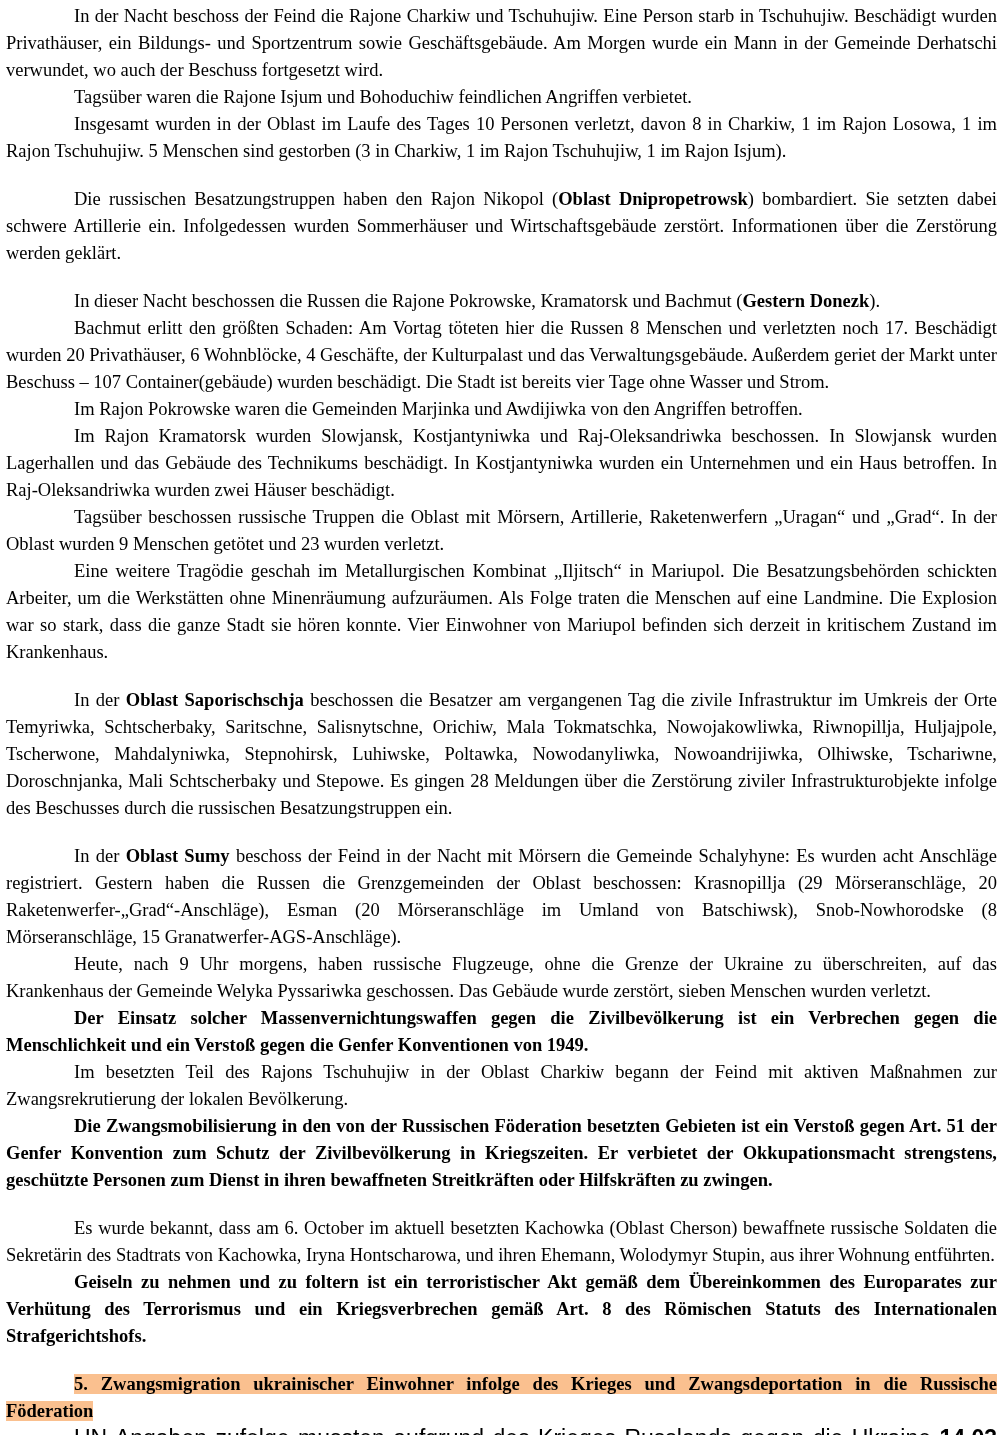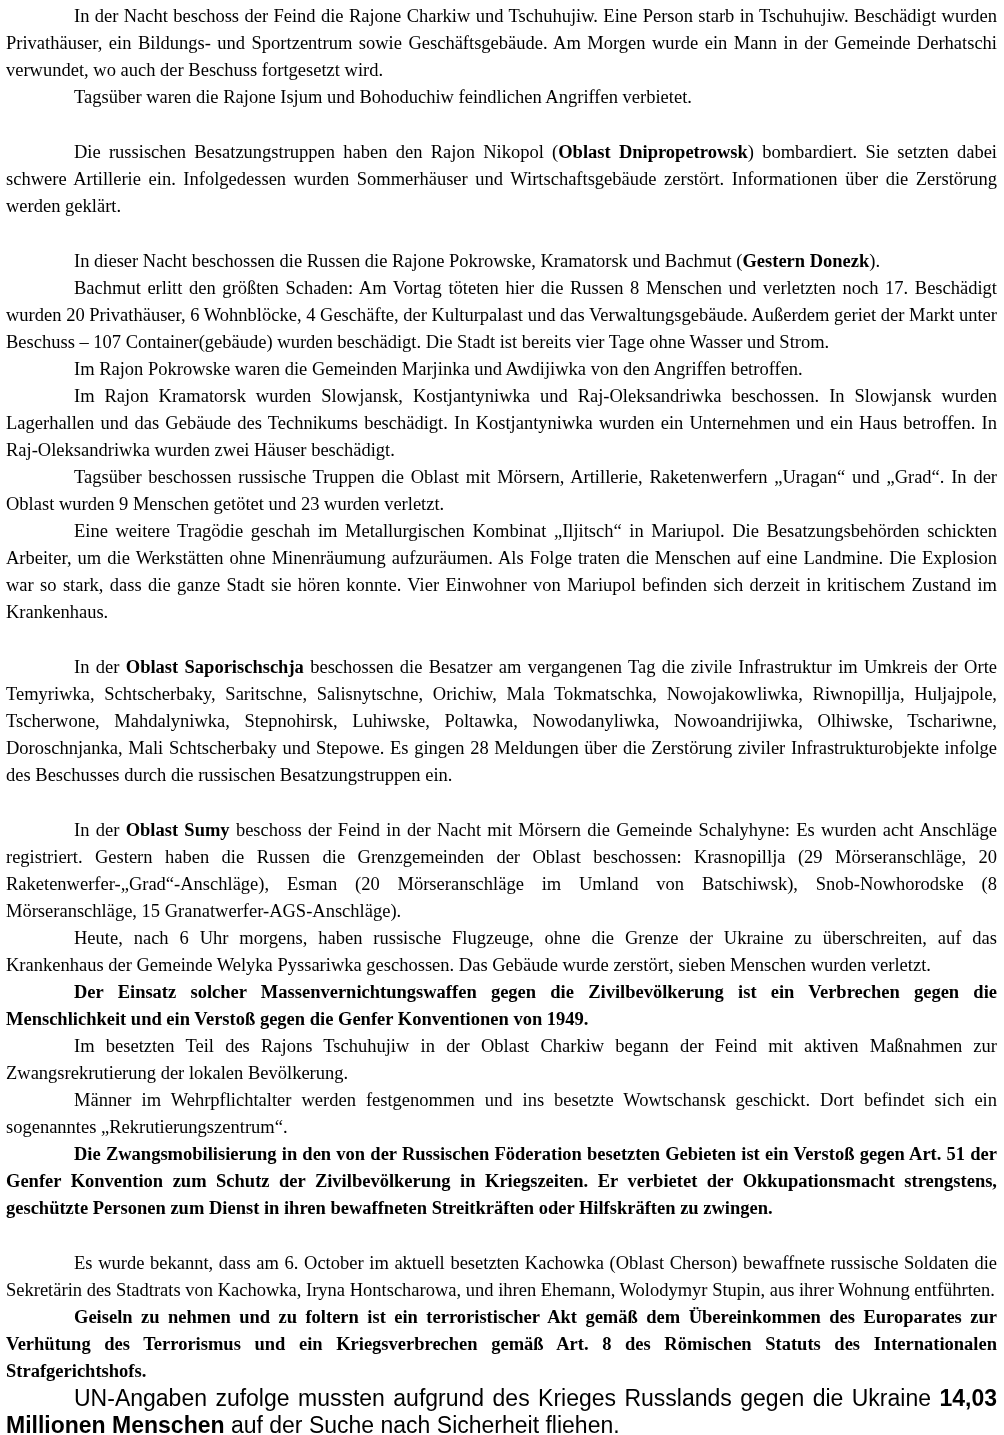--- a/index.html
+++ b/index.html
@@ -17,49 +17,50 @@
   .doc {
     padding: 3px 7px 10px 6px;
     line-height: 27px;
   }
   .doc p {
     margin: 0;
     text-align: justify;
     text-indent: 68px;
   }
   .doc p.gap-before {
-    margin-top: 28px;
+    margin-top: 21px;
   }
   .bold {
     font-weight: bold;
   }
   .highlight {
     background-color: var(--highlight, #FAC08F);
   }
   .sans {
     font-family: "Liberation Sans", "DejaVu Sans", sans-serif;
     font-size: 23px;
   }
 </style>
 </head>
 <body style="background: rgb(255, 255, 255); color: rgb(0, 0, 0);">
 
 <div class="doc">
     <p><span>In der Nacht beschoss der Feind die Rajone Charkiw und Tschuhujiw. Eine Person starb in Tschuhujiw. Beschädigt wurden Privathäuser, ein Bildungs- und Sportzentrum sowie Geschäftsgebäude. Am Morgen wurde ein Mann in der Gemeinde Derhatschi verwundet, wo auch der Beschuss fortgesetzt wird.</span></p>
     <p><span>Tagsüber waren die Rajone Isjum und Bohoduchiw feindlichen Angriffen verbietet.</span></p>
+    <p><span>Insgesamt wurden in der Oblast im Laufe des Tages 10 Personen verletzt, davon 8 in Charkiw, 1 im Rajon Losowa, 1 im Rajon Tschuhujiw. 5 Menschen sind gestorben (3 in Charkiw, 1 im Rajon Tschuhujiw, 1 im Rajon Isjum).</span></p>
     <p class="gap-before"><span>Die russischen Besatzungstruppen haben den Rajon Nikopol (</span><span class="bold">Oblast Dnipropetrowsk</span><span>) bombardiert. Sie setzten dabei schwere Artillerie ein. Infolgedessen wurden Sommerhäuser und Wirtschaftsgebäude zerstört. Informationen über die Zerstörung werden geklärt.</span></p>
     <p class="gap-before"><span>In dieser Nacht beschossen die Russen die Rajone Pokrowske, Kramatorsk und Bachmut (</span><span class="bold">Gestern Donezk</span><span>).</span></p>
     <p><span>Bachmut erlitt den größten Schaden: Am Vortag töteten hier die Russen 8 Menschen und verletzten noch 17. Beschädigt wurden 20 Privathäuser, 6 Wohnblöcke, 4 Geschäfte, der Kulturpalast und das Verwaltungsgebäude. Außerdem geriet der Markt unter Beschuss – 107 Container(gebäude) wurden beschädigt. Die Stadt ist bereits vier Tage ohne Wasser und Strom.</span></p>
     <p><span>Im Rajon Pokrowske waren die Gemeinden Marjinka und Awdijiwka von den Angriffen betroffen.</span></p>
     <p><span>Im Rajon Kramatorsk wurden Slowjansk, Kostjantyniwka und Raj-Oleksandriwka beschossen. In Slowjansk wurden Lagerhallen und das Gebäude des Technikums beschädigt. In Kostjantyniwka wurden ein Unternehmen und ein Haus betroffen. In Raj-Oleksandriwka wurden zwei Häuser beschädigt.</span></p>
     <p><span>Tagsüber beschossen russische Truppen die Oblast mit Mörsern, Artillerie, Raketenwerfern „Uragan“ und „Grad“. In der Oblast wurden 9 Menschen getötet und 23 wurden verletzt.</span></p>
     <p><span>Eine weitere Tragödie geschah im Metallurgischen Kombinat „Iljitsch“ in Mariupol. Die Besatzungsbehörden schickten Arbeiter, um die Werkstätten ohne Minenräumung aufzuräumen. Als Folge traten die Menschen auf eine Landmine. Die Explosion war so stark, dass die ganze Stadt sie hören konnte. Vier Einwohner von Mariupol befinden sich derzeit in kritischem Zustand im Krankenhaus.</span></p>
     <p class="gap-before"><span>In der </span><span class="bold">Oblast Saporischschja</span><span> beschossen die Besatzer am vergangenen Tag die zivile Infrastruktur im Umkreis der Orte Temyriwka, Schtscherbaky, Saritschne, Salisnytschne, Orichiw, Mala Tokmatschka, Nowojakowliwka, Riwnopillja, Huljajpole, Tscherwone, Mahdalyniwka, Stepnohirsk, Luhiwske, Poltawka, Nowodanyliwka, Nowoandrijiwka, Olhiwske, Tschariwne, Doroschnjanka, Mali Schtscherbaky und Stepowe. Es gingen 28 Meldungen über die Zerstörung ziviler Infrastrukturobjekte infolge des Beschusses durch die russischen Besatzungstruppen ein.</span></p>
     <p class="gap-before"><span>In der </span><span class="bold">Oblast Sumy</span><span> beschoss der Feind in der Nacht mit Mörsern die Gemeinde Schalyhyne: Es wurden acht Anschläge registriert. Gestern haben die Russen die Grenzgemeinden der Oblast beschossen: Krasnopillja (29 Mörseranschläge, 20 Raketenwerfer-„Grad“-Anschläge), Esman (20 Mörseranschläge im Umland von Batschiwsk), Snob-Nowhorodske (8 Mörseranschläge, 15 Granatwerfer-AGS-Anschläge).</span></p>
-    <p><span>Heute, nach 6 Uhr morgens, haben russische Flugzeuge, ohne die Grenze der Ukraine zu überschreiten, auf das Krankenhaus der Gemeinde Welyka Pyssariwka geschossen. Das Gebäude wurde zerstört, sieben Menschen wurden verletzt.</span></p>
+    <p><span>Heute, nach 9 Uhr morgens, haben russische Flugzeuge, ohne die Grenze der Ukraine zu überschreiten, auf das Krankenhaus der Gemeinde Welyka Pyssariwka geschossen. Das Gebäude wurde zerstört, sieben Menschen wurden verletzt.</span></p>
     <p class="bold"><span>Der Einsatz solcher Massenvernichtungswaffen gegen die Zivilbevölkerung ist ein Verbrechen gegen die Menschlichkeit und ein Verstoß gegen die Genfer Konventionen von 1949.</span></p>
     <p><span>Im besetzten Teil des Rajons Tschuhujiw in der Oblast Charkiw begann der Feind mit aktiven Maßnahmen zur Zwangsrekrutierung der lokalen Bevölkerung.</span></p>
-    <p><span>Männer im Wehrpflichtalter werden festgenommen und ins besetzte Wowtschansk geschickt. Dort befindet sich ein sogenanntes „Rekrutierungszentrum“.</span></p>
     <p class="bold"><span>Die Zwangsmobilisierung in den von der Russischen Föderation besetzten Gebieten ist ein Verstoß gegen Art. 51 der Genfer Konvention zum Schutz der Zivilbevölkerung in Kriegszeiten. Er verbietet der Okkupationsmacht strengstens, geschützte Personen zum Dienst in ihren bewaffneten Streitkräften oder Hilfskräften zu zwingen.</span></p>
     <p class="gap-before"><span>Es wurde bekannt, dass am 6. October im aktuell besetzten Kachowka (Oblast Cherson) bewaffnete russische Soldaten die Sekretärin des Stadtrats von Kachowka, Iryna Hontscharowa, und ihren Ehemann, Wolodymyr Stupin, aus ihrer Wohnung entführten.</span></p>
     <p class="bold"><span>Geiseln zu nehmen und zu foltern ist ein terroristischer Akt gemäß dem Übereinkommen des Europarates zur Verhütung des Terrorismus und ein Kriegsverbrechen gemäß Art. 8 des Römischen Statuts des Internationalen Strafgerichtshofs.</span></p>
+    <p class="gap-before bold"><span class="highlight">5. Zwangsmigration ukrainischer Einwohner infolge des Krieges und Zwangsdeportation in die Russische Föderation</span></p>
     <p class="sans"><span>UN-Angaben zufolge mussten aufgrund des Krieges Russlands gegen die Ukraine </span><span class="bold">14,03 Millionen Menschen</span><span> auf der Suche nach Sicherheit fliehen.</span></p>
   </div>
 
 </body></html>

